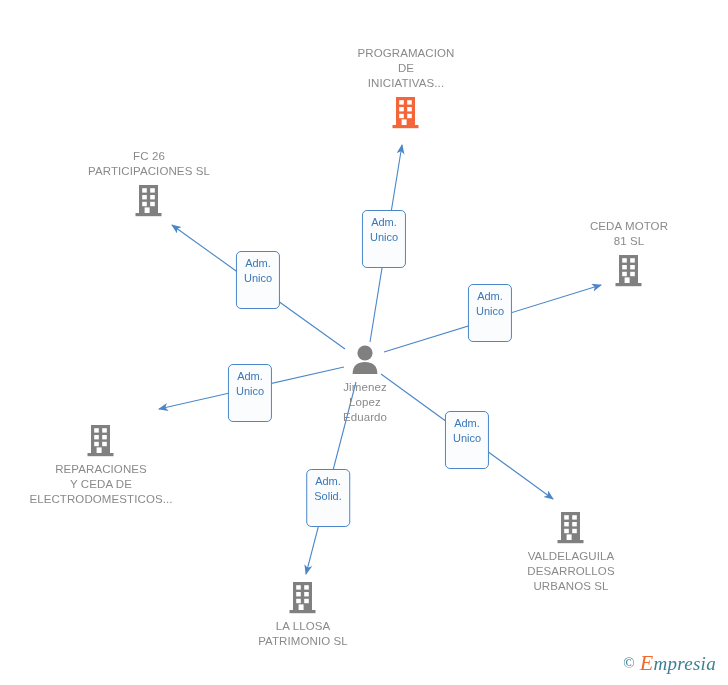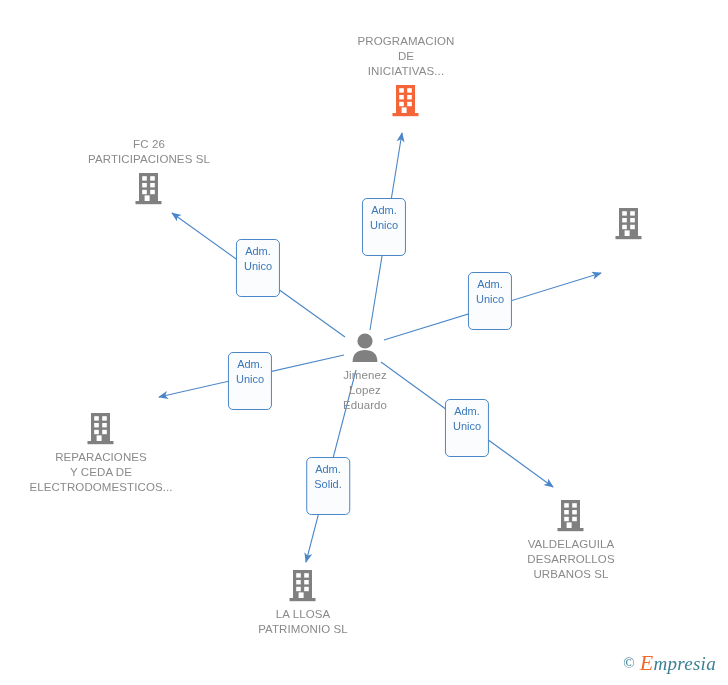--- a/index.html
+++ b/index.html
@@ -12,21 +12,21 @@
     width: 728px;
     height: 685px;
     position: relative;
     overflow: hidden;
     font-family: "Liberation Sans", sans-serif;
     -webkit-font-smoothing: antialiased;
   }
   #graph-canvas {
     position: absolute;
     left: 0;
-    top: 0;
+    top: 12px;
     width: 728px;
     height: 588px;
   }
   #edge-layer {
     position: absolute;
     left: 0;
     top: 0;
     width: 728px;
     height: 685px;
     pointer-events: none;
@@ -139,20 +139,22 @@
             <rect x="15.2" y="4.2" width="4.6" height="4.4" fill="#ffffff"></rect>
             <rect x="7.2" y="11" width="4.6" height="4.4" fill="#ffffff"></rect>
             <rect x="15.2" y="11" width="4.6" height="4.4" fill="#ffffff"></rect>
             <rect x="7.2" y="17.8" width="4.6" height="4.4" fill="#ffffff"></rect>
             <rect x="15.2" y="17.8" width="4.6" height="4.4" fill="#ffffff"></rect>
             <rect x="9.6" y="23.4" width="5" height="5.6" fill="#ffffff"></rect>
             <rect x="0.5" y="29" width="26" height="3.2" fill="#808080"></rect>
           </svg></span>
       </div>
       <div class="node label-top" style="left: 629px; top: 206.5px;">
+        <div class="node-label">CEDA MOTOR
+81 SL</div>
         <span class="node-icon"><svg width="28" height="33" viewBox="0 0 28 33">
             <rect x="4" y="1" width="19" height="28" fill="#808080"></rect>
             <rect x="7.2" y="4.2" width="4.6" height="4.4" fill="#ffffff"></rect>
             <rect x="15.2" y="4.2" width="4.6" height="4.4" fill="#ffffff"></rect>
             <rect x="7.2" y="11" width="4.6" height="4.4" fill="#ffffff"></rect>
             <rect x="15.2" y="11" width="4.6" height="4.4" fill="#ffffff"></rect>
             <rect x="7.2" y="17.8" width="4.6" height="4.4" fill="#ffffff"></rect>
             <rect x="15.2" y="17.8" width="4.6" height="4.4" fill="#ffffff"></rect>
             <rect x="9.6" y="23.4" width="5" height="5.6" fill="#ffffff"></rect>
             <rect x="0.5" y="29" width="26" height="3.2" fill="#808080"></rect>

